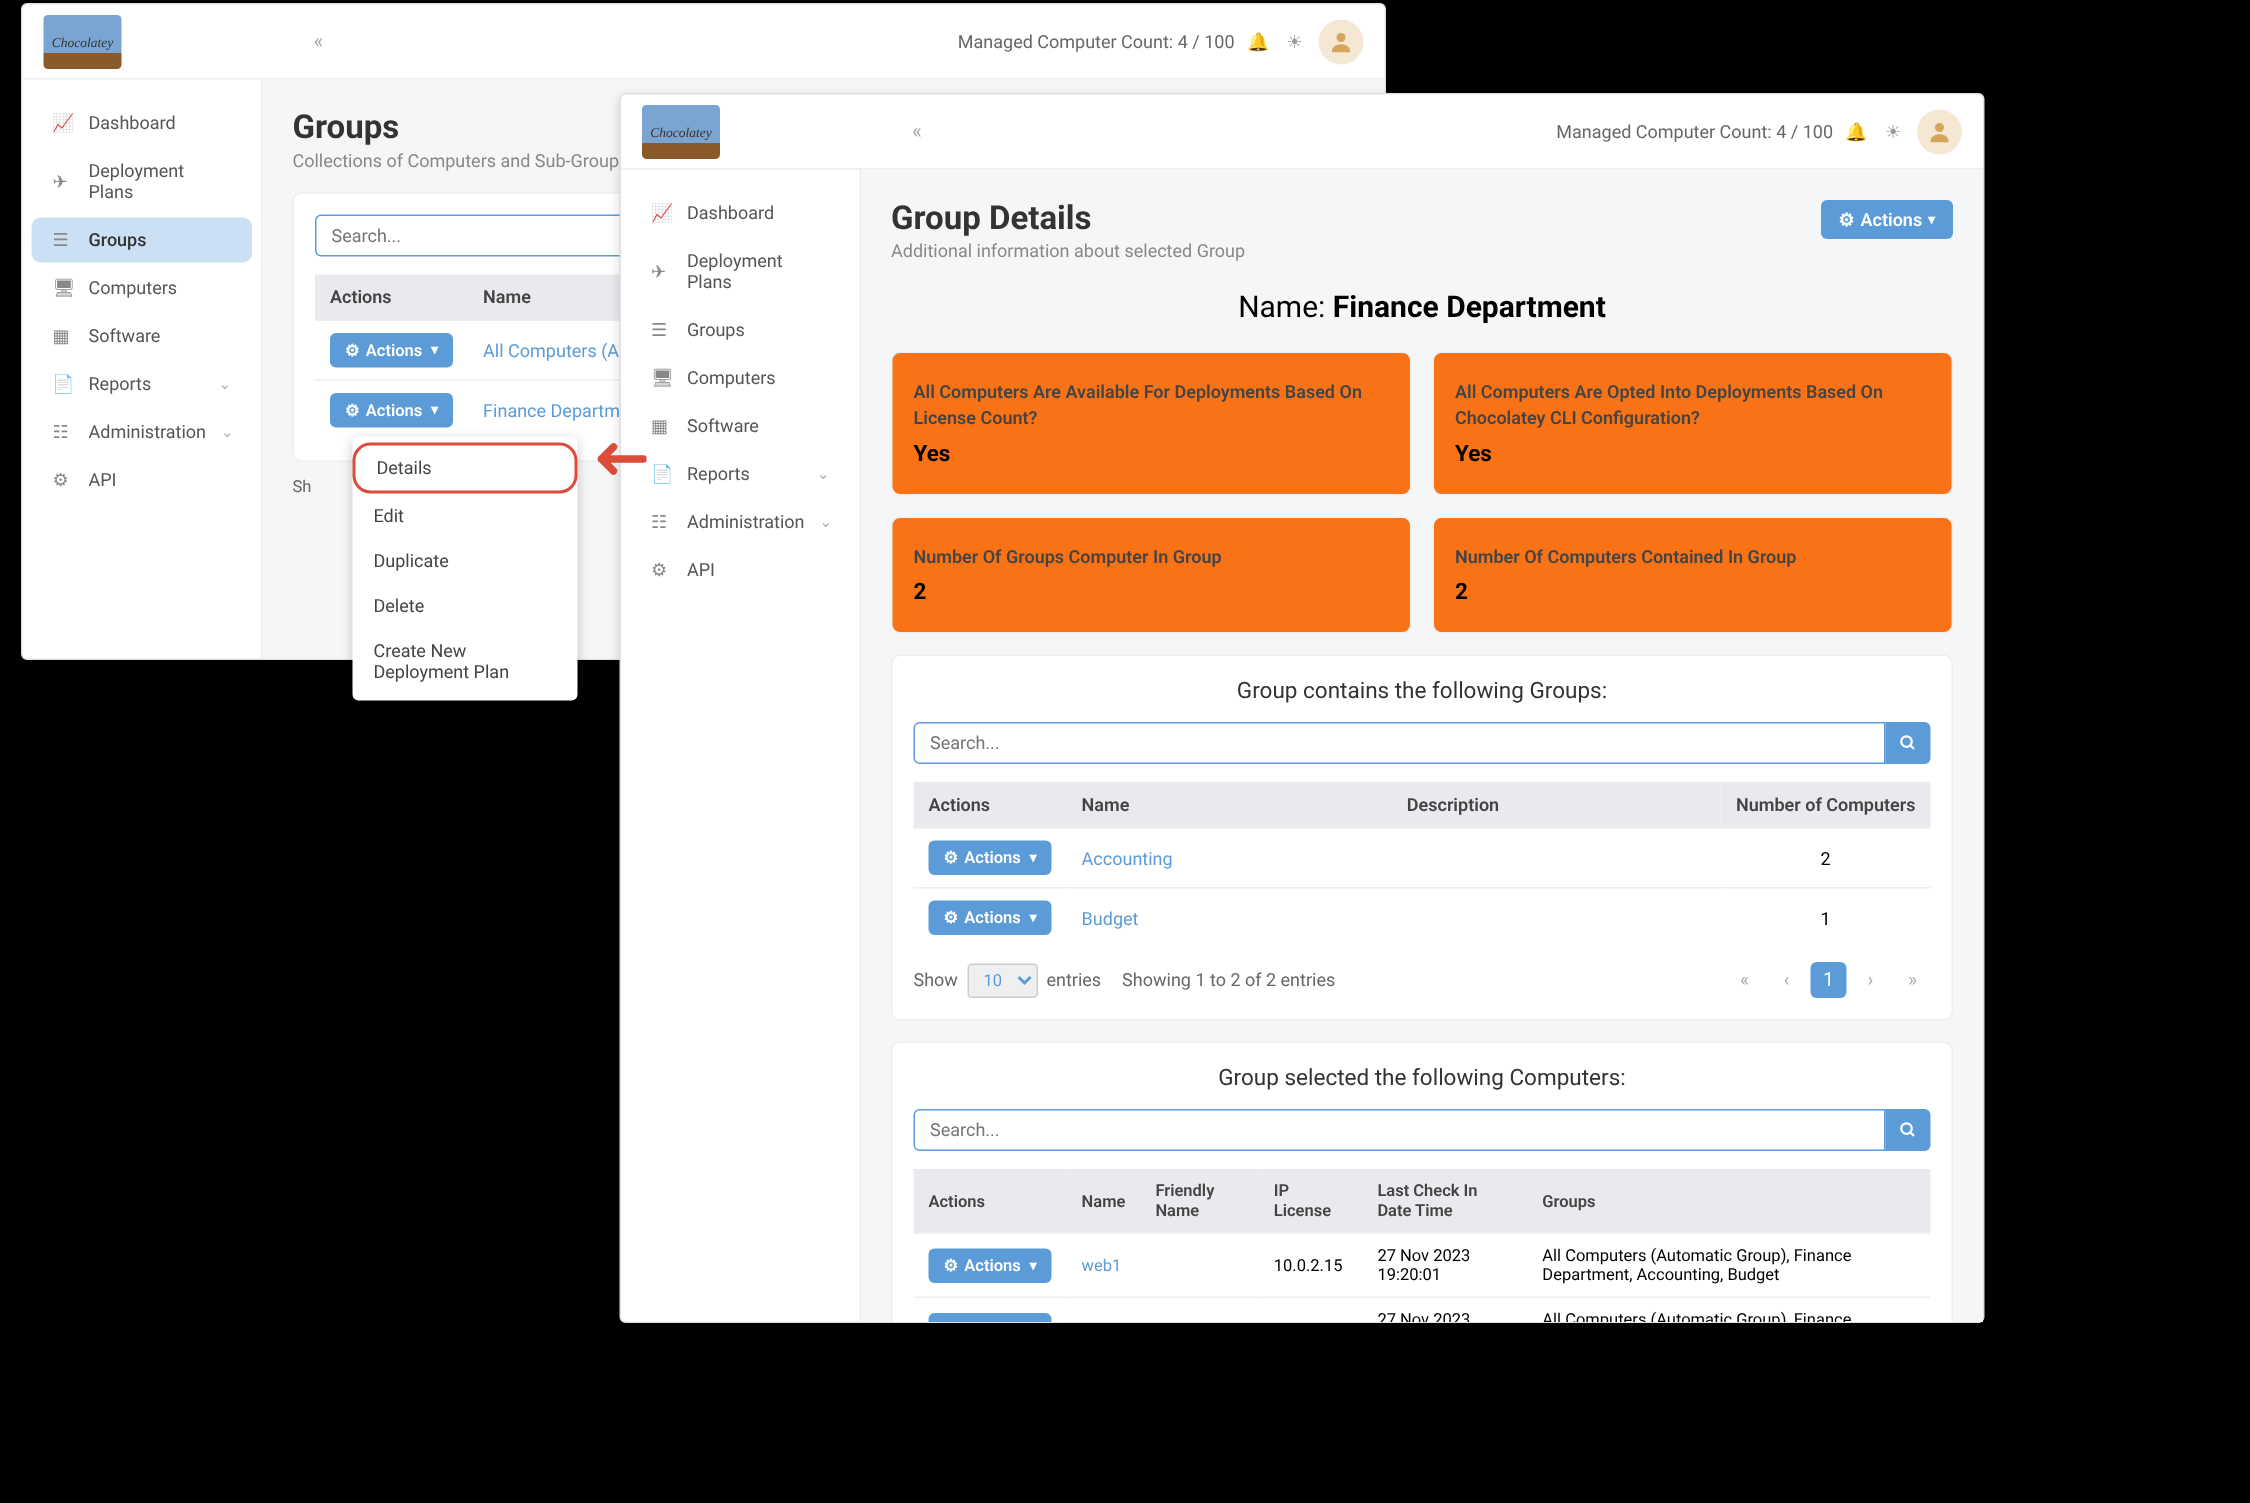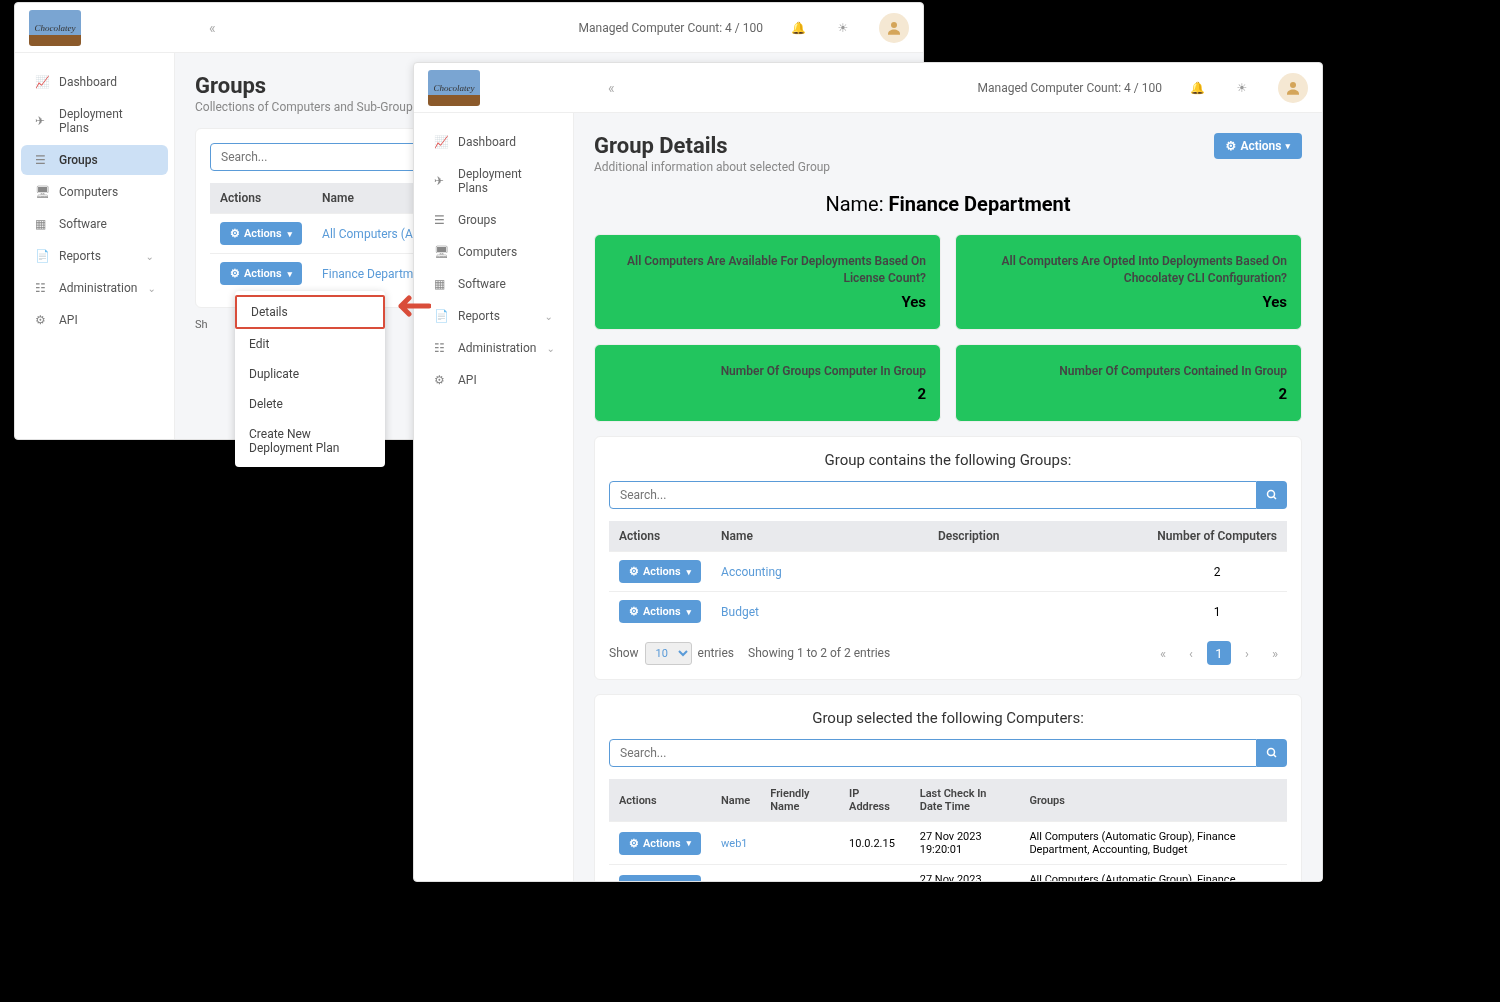--- a/index.html
+++ b/index.html
@@ -6,21 +6,21 @@
 body { background: #000; width: 1500px; height: 1002px; position: relative; overflow: hidden; }
 
 .window { position: absolute; background: #fff; border: 1px solid #e0e0e0; border-radius: 4px; box-shadow: 0 2px 8px rgba(0,0,0,0.15); }
 .window1 { left: 14px; top: 2px; width: 910px; height: 438px; }
 .window2 { left: 413px; top: 62px; width: 910px; height: 820px; }
 
 .header { height: 50px; display: flex; align-items: center; justify-content: space-between; padding: 0 14px; border-bottom: 1px solid #eee; }
 .header-left { display: flex; align-items: center; gap: 8px; }
 .logo { width: 52px; height: 36px; background: linear-gradient(to bottom, #7aa5d2 0%, #7aa5d2 70%, #8b5a2b 70%, #8b5a2b 100%); border-radius: 3px; display: flex; align-items: center; justify-content: center; font-size: 9px; color: #333; font-style: italic; font-family: cursive; }
 .collapse-icon { color: #aaa; font-size: 14px; margin-left: 120px; cursor: pointer; }
-.header-right { display: flex; align-items: center; gap: 28px; color: #666; font-size: 12px; }
+.header-right { display: flex; align-items: center; gap: 8px; color: #666; font-size: 12px; }
 .header-icon { width: 16px; height: 16px; color: #999; cursor: pointer; display: flex; align-items: center; justify-content: center; }
 .avatar { width: 30px; height: 30px; border-radius: 50%; background: #f5e8d3; display: flex; align-items: center; justify-content: center; cursor: pointer; }
 .avatar svg { width: 18px; height: 18px; fill: #d4a55a; }
 
 .body { display: flex; height: calc(100% - 50px); }
 .sidebar { width: 160px; border-right: 1px solid #eee; padding-top: 12px; }
 .window1 .sidebar { width: 160px; }
 .nav-item { display: flex; align-items: center; gap: 10px; padding: 8px 14px; font-size: 12px; color: #555; cursor: pointer; border-radius: 6px; margin: 2px 6px; }
 .nav-item.active { background: #cce0f5; color: #333; font-weight: 500; }
 .nav-item .icon { width: 14px; height: 14px; color: #888; flex-shrink: 0; }
@@ -39,37 +39,37 @@
 .table thead th { background: #e9eaed; text-align: left; padding: 8px 10px; color: #444; font-weight: 600; }
 .table tbody td { padding: 8px 10px; border-top: 1px solid #eee; vertical-align: middle; }
 .table .link { color: #5a9bd8; cursor: pointer; }
 
 .actions-btn { background: #5a9bd8; color: #fff; border: none; border-radius: 4px; padding: 5px 10px; font-size: 11px; font-weight: 600; cursor: pointer; display: inline-flex; align-items: center; gap: 4px; }
 .actions-btn::before { content: "⚙"; font-size: 11px; }
 .actions-btn::after { content: "▾"; font-size: 9px; margin-left: 2px; }
 
 .dropdown { position: absolute; left: 220px; top: 288px; width: 150px; background: #fff; border-radius: 4px; box-shadow: 0 2px 8px rgba(0,0,0,0.2); padding: 4px 0; z-index: 10; }
 .dropdown-item { padding: 8px 14px; font-size: 12px; color: #444; cursor: pointer; }
-.dropdown-highlight { border: 2px solid #d94d3a; border-radius: 2px; }
+.dropdown-highlight { border: 2px solid #d94d3a; border-radius: 12px; }
 
 .red-arrow { position: absolute; left: 378px; top: 290px; z-index: 11; }
 
 .footer { font-size: 11px; color: #666; margin-top: 10px; }
 
 .title-row { display: flex; justify-content: space-between; align-items: flex-start; }
 .top-actions-btn { background: #5a9bd8; color: #fff; border: none; border-radius: 4px; padding: 6px 12px; font-size: 12px; font-weight: 600; cursor: pointer; display: inline-flex; align-items: center; gap: 4px; }
 .top-actions-btn::before { content: "⚙"; }
 .top-actions-btn::after { content: "▾"; font-size: 9px; }
 
 .group-name { text-align: center; font-size: 20px; margin: 18px 0; }
 .group-name .label { font-weight: 400; }
 .group-name .value { font-weight: 700; }
 
 .cards { display: grid; grid-template-columns: 1fr 1fr; gap: 14px; }
-.card { background: #22c55e; border: 1px solid #eee; border-radius: 6px; padding: 18px 14px; text-align: right; }
+.card { background: #f97316; border: 1px solid #eee; border-radius: 6px; padding: 18px 14px; text-align: left; }
 .card-title { font-size: 12px; font-weight: 600; color: #444; line-height: 1.4; }
 .card-value { font-size: 15px; font-weight: 700; margin-top: 6px; }
 
 .section-title { text-align: center; font-size: 15px; font-weight: 400; margin-bottom: 12px; color: #333; }
 
 .pagination { display: flex; align-items: center; justify-content: space-between; margin-top: 10px; font-size: 12px; color: #666; }
 .pagination-left { display: flex; align-items: center; gap: 6px; }
 .page-select { border: 1px solid #ccc; border-radius: 3px; padding: 3px 6px; font-size: 11px; color: #5a9bd8; }
 .pagination-right { display: flex; align-items: center; gap: 4px; }
 .page-btn { width: 24px; height: 24px; border-radius: 4px; display: flex; align-items: center; justify-content: center; color: #aaa; cursor: pointer; font-size: 13px; }
@@ -326,21 +326,21 @@
                 <line x1="20" y1="20" x2="15" y2="15"></line>
               </svg>
             </button>
         </div>
         <table class="table computers-table">
           <thead>
               <tr>
             <th style="width:80px">Actions</th>
             <th>Name</th>
             <th>Friendly Name</th>
-            <th>IP Address</th>
+            <th>IP License</th>
             <th>Last Check In Date Time</th>
             <th>Groups</th>
           </tr>
             </thead>
           <tbody>
             <tr>
               <td><button class="actions-btn">Actions</button></td>
               <td><span class="link">web1</span></td>
               <td></td>
               <td>10.0.2.15</td>

